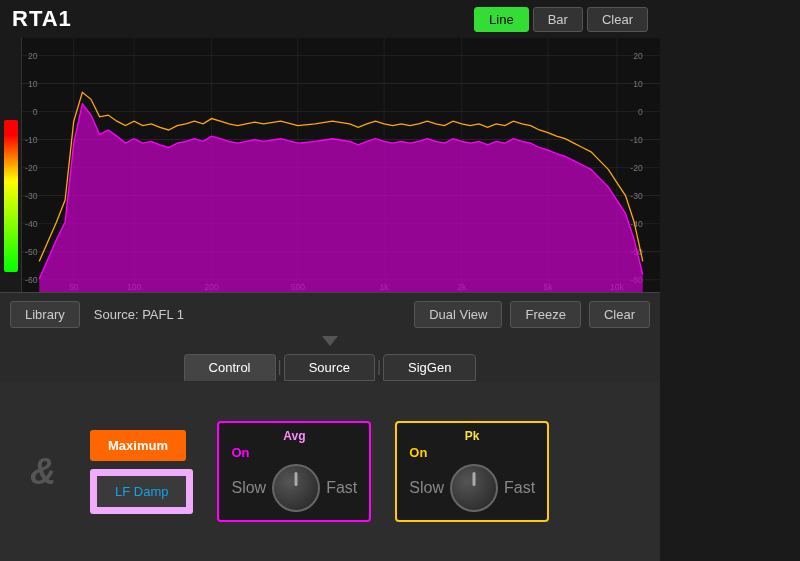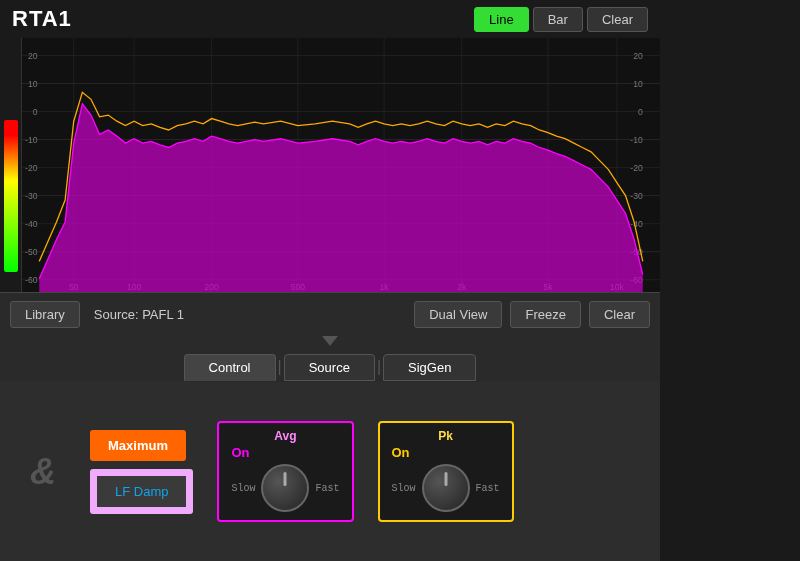--- a/index.html
+++ b/index.html
@@ -238,23 +238,22 @@
     .knob-panel.avg .knob-on { color: #ff00ff; }
     .knob-panel.pk .knob-on { color: #ffcc00; }
 
     .knob-row {
       display: flex;
       align-items: center;
       gap: 6px;
     }
 
     .knob-label {
-      font-size: 10px;
+      font-size: 16px;
       color: #888;
-      font-family: Liberation Mono, monospace;
     }
 
     .knob {
       width: 48px;
       height: 48px;
       border-radius: 50%;
       background: radial-gradient(circle at 35% 35%, #555, #222);
       border: 2px solid #666;
       position: relative;
       cursor: pointer;

